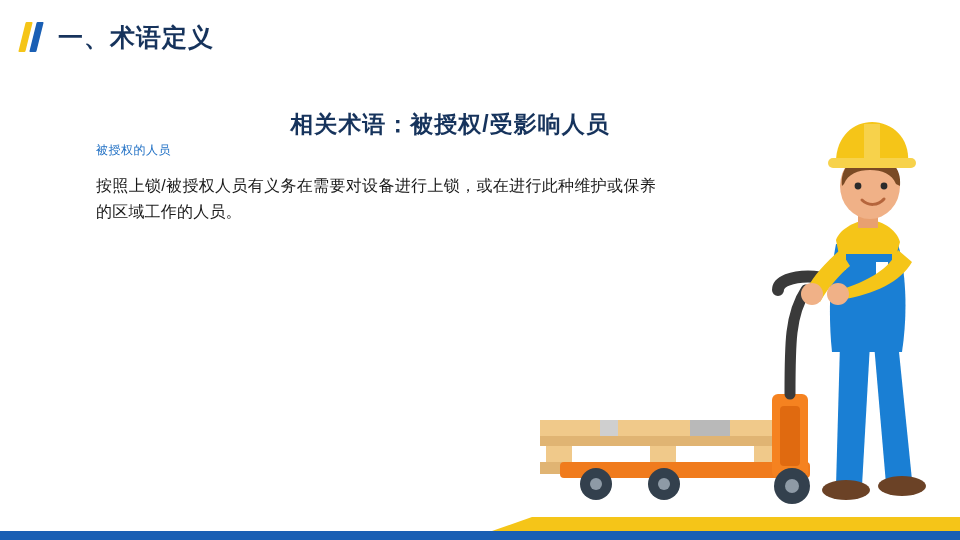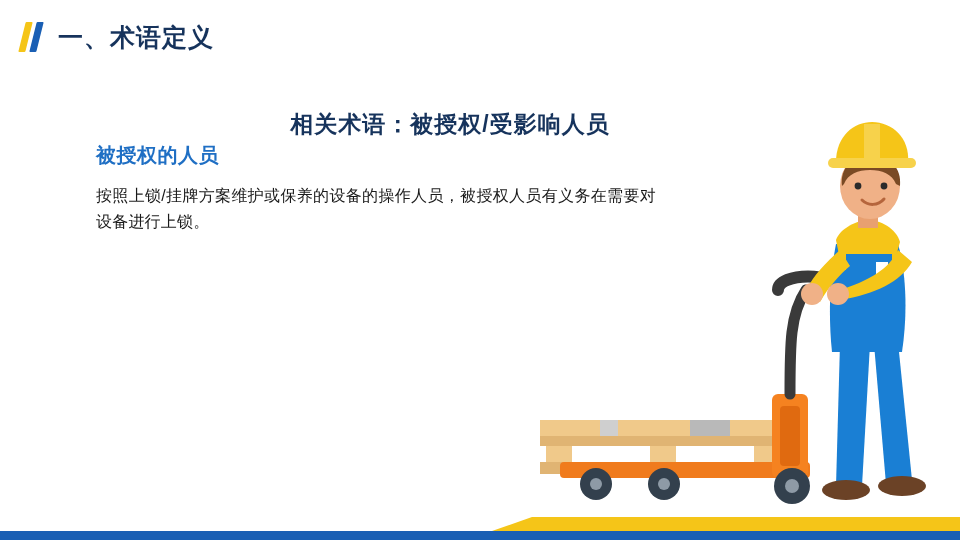--- a/index.html
+++ b/index.html
@@ -73,22 +73,22 @@
 
   
   .content {
     position: absolute;
     top: 142px;
     left: 96px;
     width: 560px;
   }
   .section { margin-bottom: 14px; }
   .section-title {
-    font-size: 20px;
-    font-weight: bold;
+    font-size: 12px;
+    font-weight: normal;
     color: #1f6fc4;
     margin-bottom: 7px;
     letter-spacing: 0.5px;
   }
   .section-body {
     font-size: 16px;
     color: #1a1a1a;
     line-height: 1.62;
     text-align: justify;
     letter-spacing: 0.2px;
@@ -157,21 +157,21 @@
     <span class="main-heading-inner">相关术语：被授权/受影响人员</span>
   </div>
 
   <div class="content">
 
     <div class="section">
       <div class="section-title">被授权的人员</div>
     </div>
 
     <div class="section">
-      <div class="section-body">按照上锁/挂牌方案维护或保养的设备的操作人员，被授权人员有义务在需要对设备进行上锁。</div>
+      <div class="section-body">按照上锁/被授权人员有义务在需要对设备进行上锁，或在进行此种维护或保养的区域工作的人员。</div>
     </div>
 
   </div>
 
   <svg class="illustration" viewBox="0 0 420 420" aria-hidden="true">
 
     <g>
       <rect x="0" y="326" width="250" height="16" fill="#f0c98a"></rect>
       <rect x="0" y="342" width="250" height="10" fill="#e0b473"></rect>
       <rect x="6" y="352" width="26" height="16" fill="#f0c98a"></rect>

